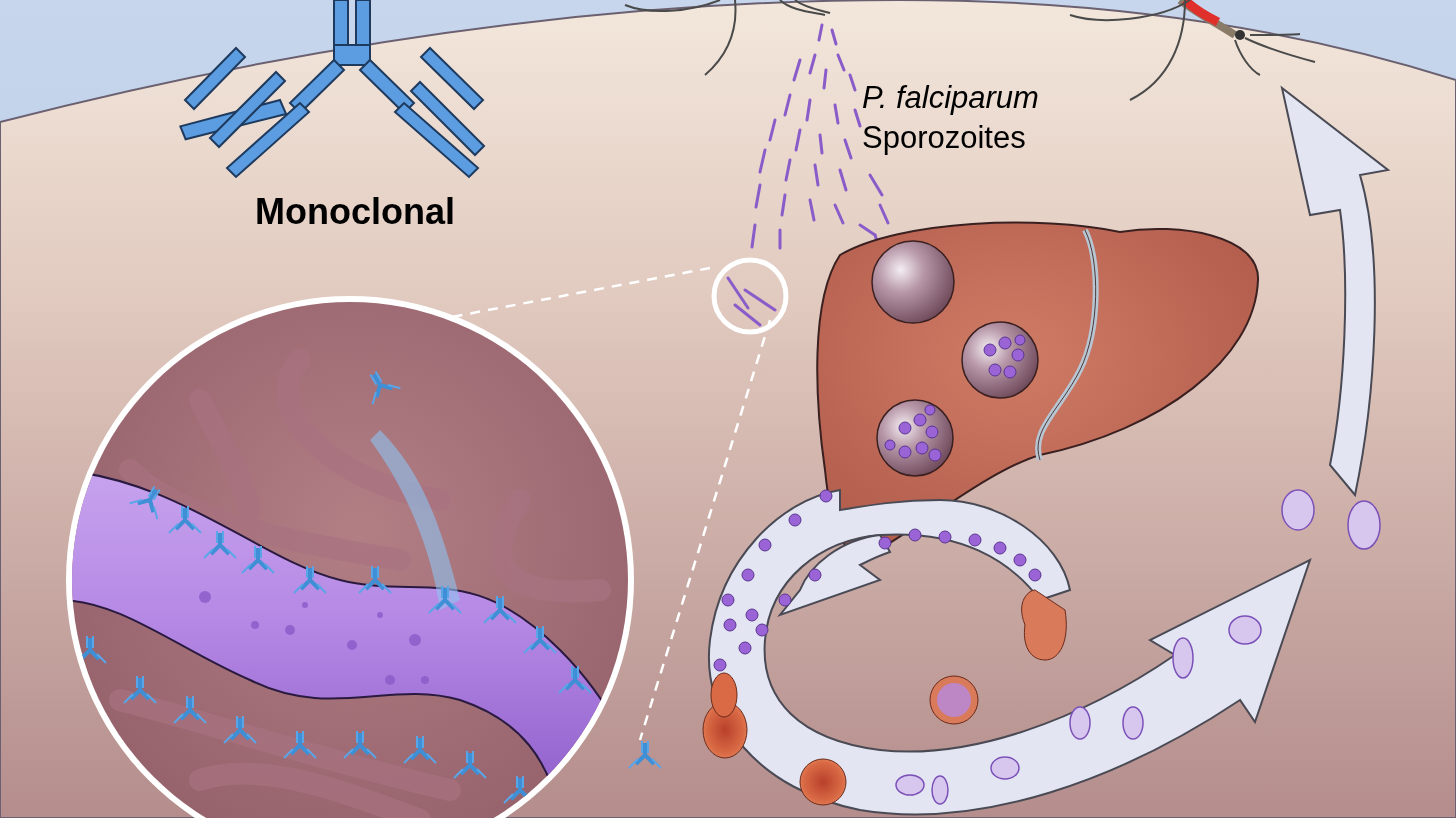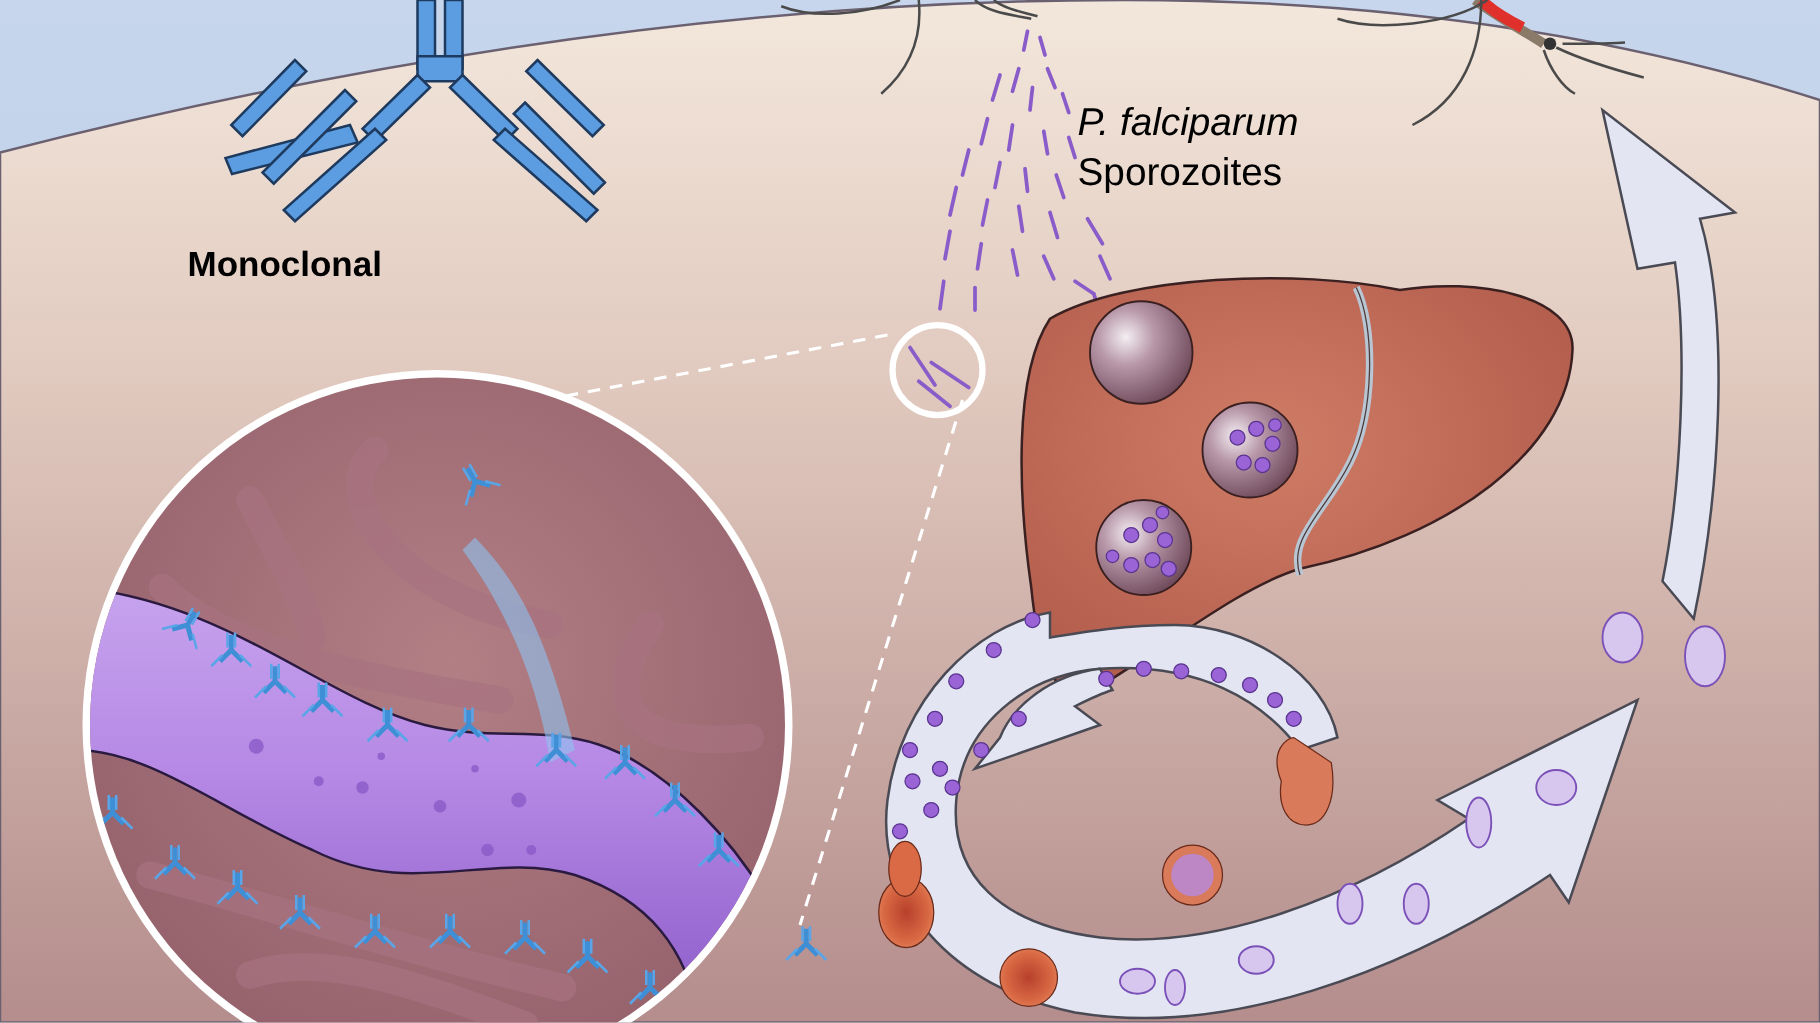--- a/index.html
+++ b/index.html
@@ -1,19 +1,19 @@
 <!DOCTYPE html>
 <html><head>
 <meta charset="utf-8">
 <style>
   html,body{margin:0;padding:0;}
   body{width:1456px;height:818px;overflow:hidden;position:relative;font-family:"Liberation Sans",sans-serif;}
   #stage{position:absolute;left:0;top:0;width:1456px;height:818px;}
   .label{position:absolute;color:#000000;}
-  #ab-title{left:150px;top:190px;width:410px;font-weight:bold;font-size:28px;line-height:44px;}
+  #ab-title{left:150px;top:190px;width:410px;text-align:center;font-weight:bold;font-size:36px;line-height:44px;}
   #spz-label{left:862px;top:78px;font-size:31px;line-height:40px;}
   #spz-label .it{font-style:italic;}
 </style>
 </head>
 <body>
 
 <div id="stage">
 <svg width="1456" height="818" viewBox="0 0 1456 818" xmlns="http://www.w3.org/2000/svg">
   <defs>
     <linearGradient id="skinGrad" x1="0" y1="0" x2="0" y2="1">

